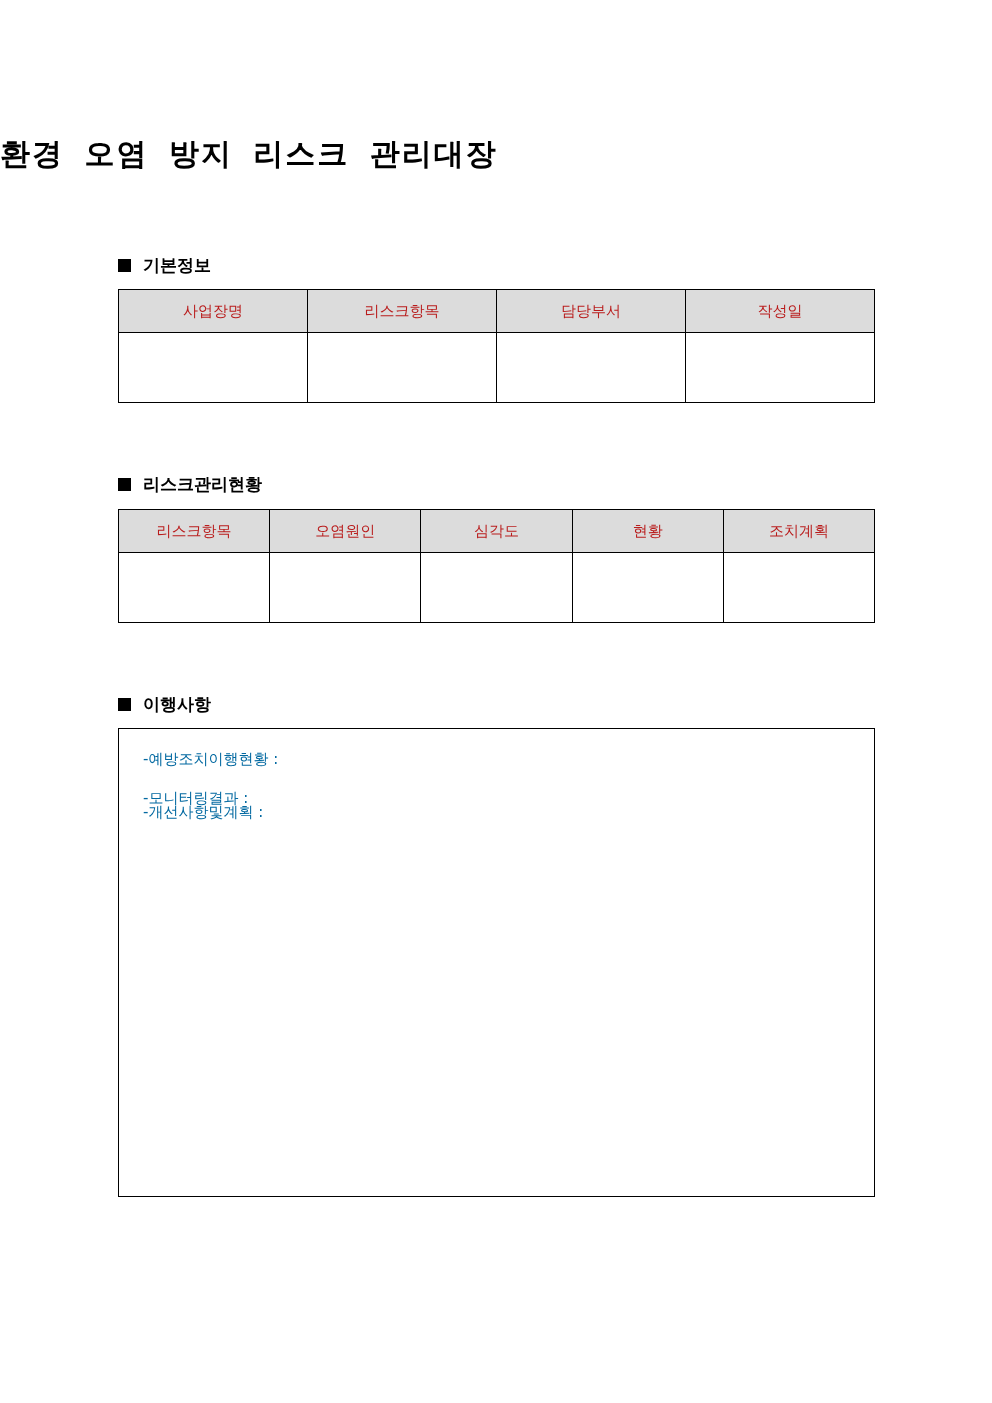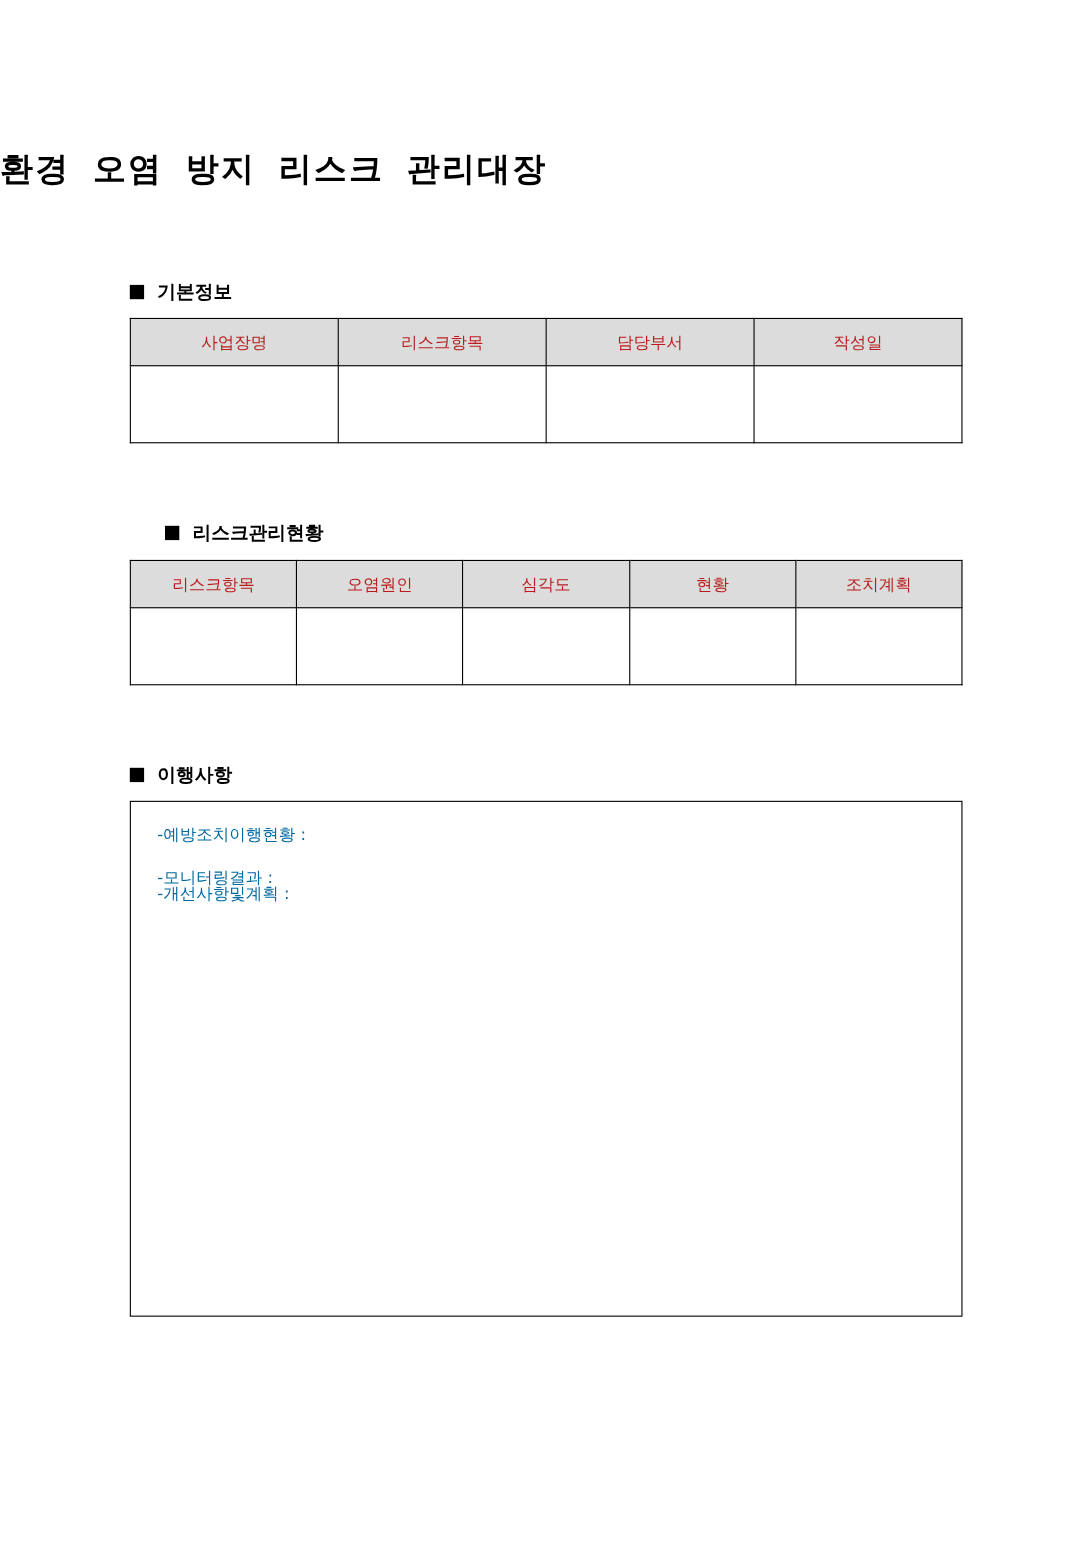--- a/index.html
+++ b/index.html
@@ -60,21 +60,21 @@
   </tr>
   <tr>
     <td></td>
     <td></td>
     <td></td>
     <td></td>
   </tr>
 </tbody>
   </table>
 
-<div class="section-head" style="top:473px;margin-left:32px;">
+<div class="section-head" style="top:473px;">
   <span class="sq"></span>
   <span>리스크관리현황</span>
 </div>
 <table class="grid" style="top:509px;border-radius:29px;">
   <tbody>
       <tr>
     <th>리스크항목</th>
     <th>오염원인</th>
     <th>심각도</th>
     <th>현황</th>

